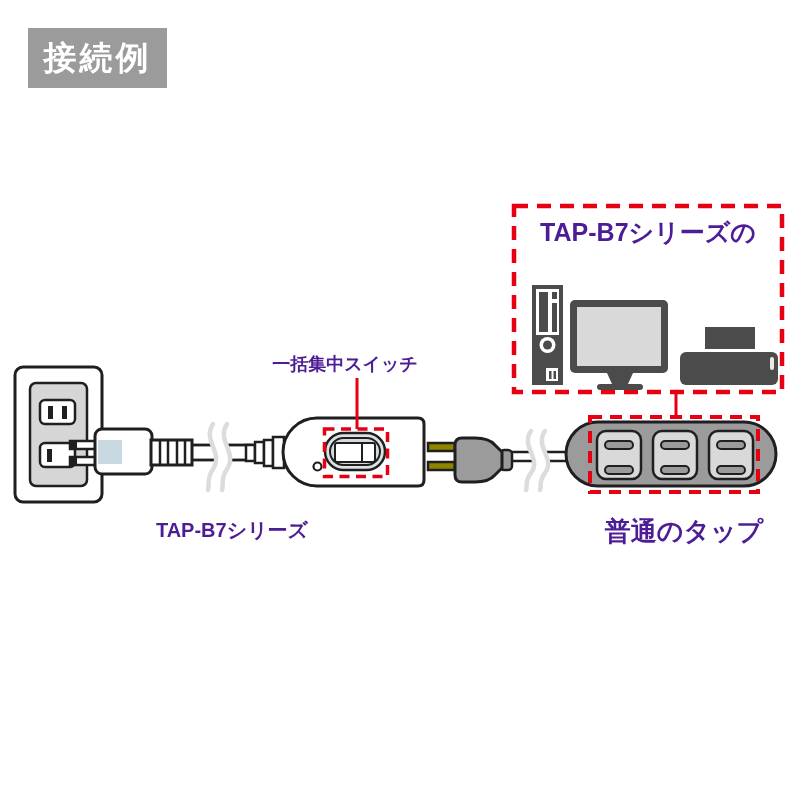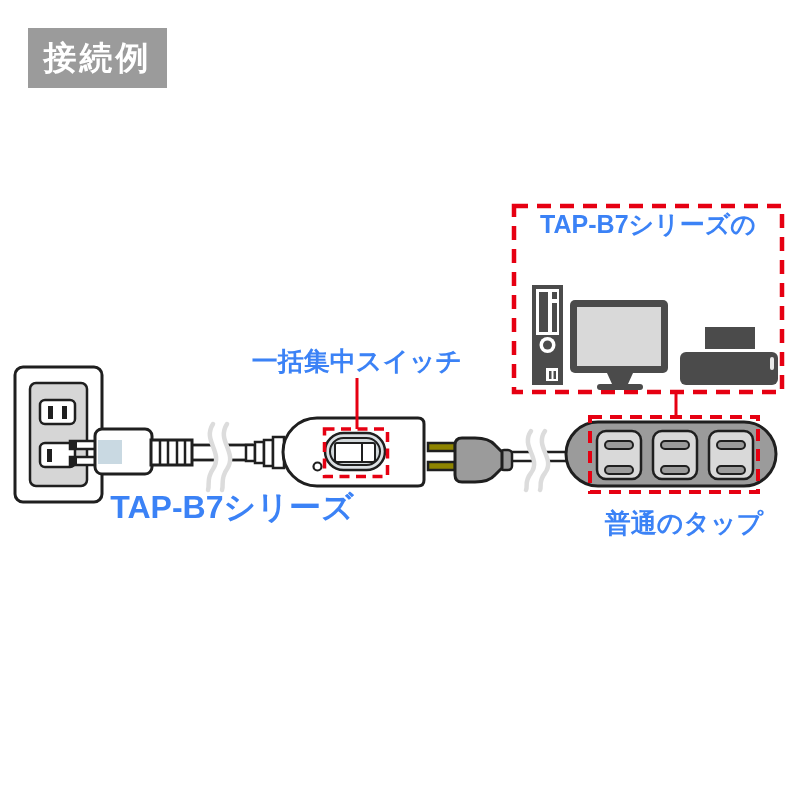--- a/index.html
+++ b/index.html
@@ -6,24 +6,24 @@
   .stage{
     position:relative;width:800px;height:800px;background:#ffffff;overflow:hidden;
     font-family:"Liberation Sans",sans-serif;color:#1a1a1a;
   }
   .stage svg{position:absolute;left:0;top:0;}
   .badge{
     position:absolute;left:28px;top:28px;width:139px;height:60px;
     background:#9b9b9b;color:#ffffff;font-size:33px;font-weight:700;
     display:flex;align-items:center;justify-content:center;letter-spacing:3px;
   }
-  .lbl{position:absolute;text-align:center;font-weight:700;color:#3b82f6;white-space:nowrap;}
-  .switch-callout{left:207px;top:344px;width:300px;font-size:26px;}
+  .lbl{position:absolute;text-align:center;font-weight:700;color:#4c1d95;white-space:nowrap;margin-top:8px;}
+  .switch-callout{left:195px;top:344px;width:300px;font-size:18px;}
   .annotation-text{left:514px;top:209px;width:268px;font-size:25px;line-height:31px;}
-  .tapb7-label{left:82px;top:486px;width:300px;font-size:32px;}
+  .tapb7-label{left:82px;top:509px;width:300px;font-size:20px;}
   .ordinary-label{left:534px;top:506px;width:300px;font-size:26px;}
 </style>
 </head>
 <body>
 
 <div class="stage">
 
   <svg width="800" height="800" viewBox="0 0 800 800">
 
     <g>

